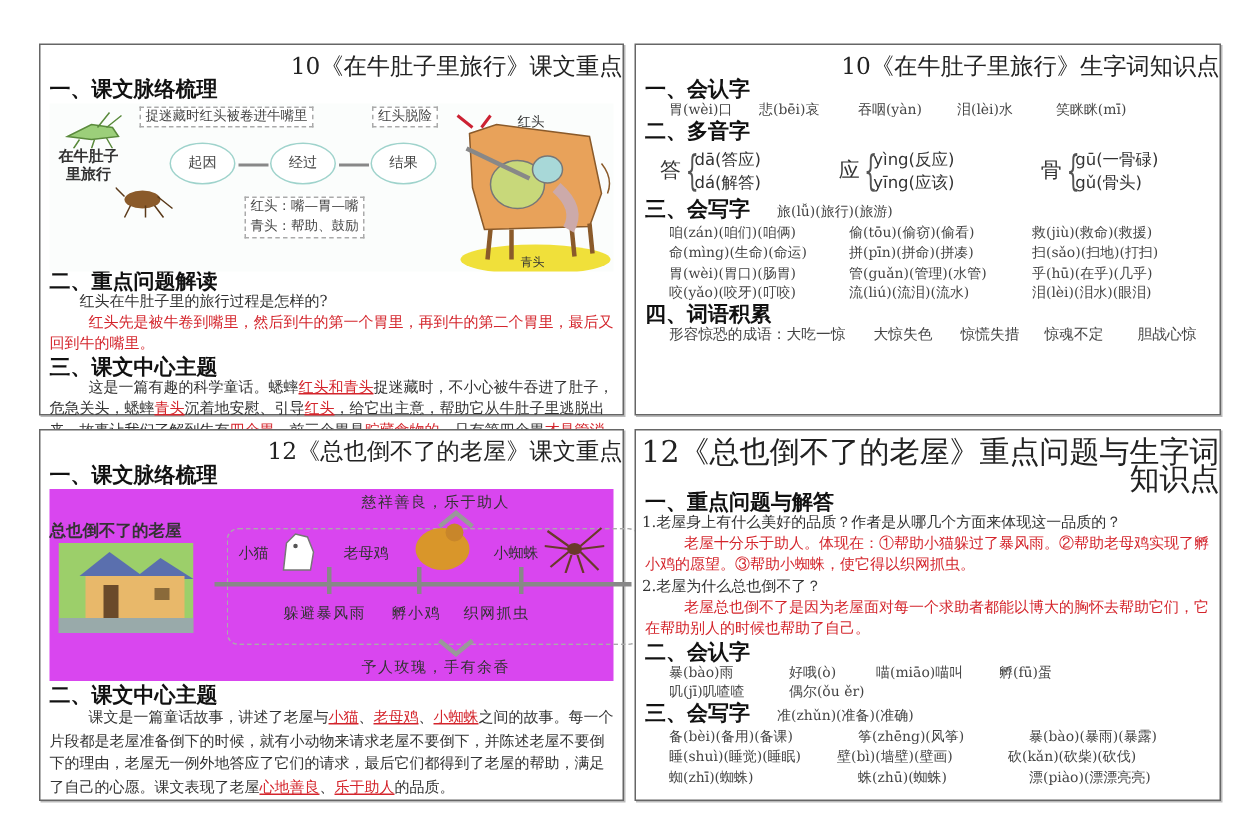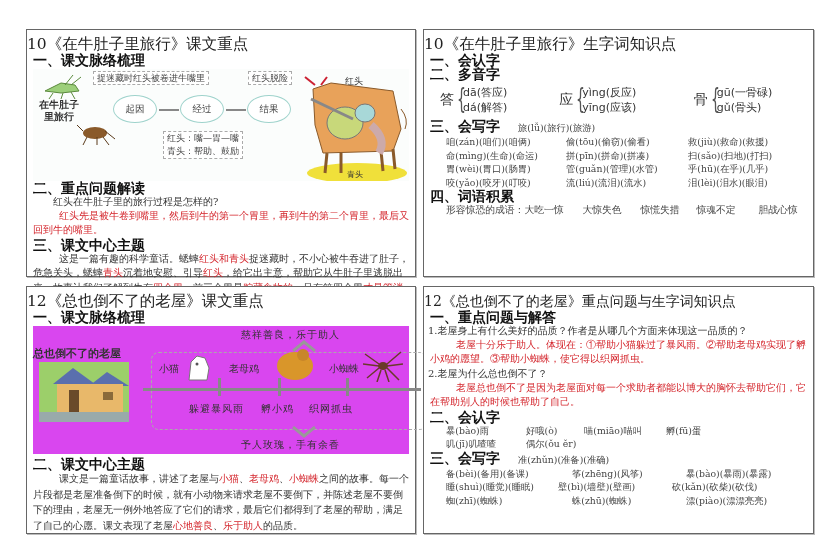--- a/index.html
+++ b/index.html
@@ -2,25 +2,25 @@
 <html><head>
 <meta charset="utf-8">
 <style>
   html,body{margin:0;padding:0;background:#fff;}
   body{width:840px;height:560px;position:relative;overflow:hidden;font-family:"DejaVu Serif","Liberation Serif",serif;color:#333;}
   .panel{position:absolute;border:1px solid #666;background:#fff;box-sizing:border-box;box-shadow:1px 1px 0 #bbb;}
   .p-tl{left:26px;top:29px;width:390px;height:248px;}
   .p-tr{left:423px;top:29px;width:391px;height:248px;}
   .p-bl{left:26px;top:286px;width:390px;height:248px;}
   .p-br{left:423px;top:286px;width:391px;height:248px;}
-  .ptitle{text-align:left;font-size:15.5px;margin-top:5px;line-height:18px;color:#222;}
+  .ptitle{text-align:right;font-size:15.5px;margin-top:5px;line-height:18px;color:#222;}
   .h{font-family:"DejaVu Sans","Liberation Sans",sans-serif;font-weight:bold;font-size:14px;color:#111;margin-left:6px;line-height:14px;}
   .t{font-size:10px;line-height:14px;}
   .red{color:#d4252c;}
-  .u{color:#d4252c;}
+  .u{color:#d4252c;text-decoration:underline;}
   .ind{padding-left:26px;}
   .para{margin:0 6px;font-size:10px;line-height:14.4px;text-indent:26px;}
   .para2{margin:0 6px;font-size:10px;line-height:15.5px;text-indent:26px;}
   .row{display:flex;font-size:9.3px;line-height:13.6px;padding-left:22px;color:#444;}
   .c{white-space:nowrap;}
   
   .diag1{position:relative;height:112px;margin:2px 6px 0 6px;background:#fbfdfc;}
   .dbox{position:absolute;border:1px dashed #aaa;font-size:9px;padding:0 3px;line-height:12px;color:#444;background:#fff;white-space:nowrap;}
   .oval{position:absolute;width:42px;height:26px;border:1.5px solid #9fd3cc;border-radius:50%;font-size:9.5px;text-align:center;line-height:26px;color:#444;background:#fff;}
   .link{position:absolute;height:2px;background:#888;}
@@ -83,20 +83,27 @@
   <div class="h">二、重点问题解读</div>
   <div class="t ind">红头在牛肚子里的旅行过程是怎样的?</div>
   <div class="para red">红头先是被牛卷到嘴里，然后到牛的第一个胃里，再到牛的第二个胃里，最后又回到牛的嘴里。</div>
   <div class="h">三、课文中心主题</div>
   <div class="para"><span>这是一篇有趣的科学童话。蟋蟀</span><span class="u">红头和青头</span><span>捉迷藏时，不小心被牛吞进了肚子，危急关头，蟋蟀</span><span class="u">青头</span><span>沉着地安慰、引导</span><span class="u">红头</span><span>，给它出主意，帮助它从牛肚子里逃脱出来。故事让我们了解到牛有</span><span class="u">四个胃</span><span>，前三个胃是</span><span class="u">贮藏食物的</span><span>，只有第四个胃</span><span class="u">才是管消化的</span><span>。</span></div>
 </div>
 
 <div class="panel p-tr">
   <div class="ptitle">10《在牛肚子里旅行》生字词知识点</div>
   <div class="h">一、会认字</div>
+  <div class="row">
+      <span class="c" style="width:60px">胃(wèi)口</span>
+      <span class="c" style="width:66px">悲(bēi)哀</span>
+      <span class="c" style="width:66px">吞咽(yàn)</span>
+      <span class="c" style="width:66px">泪(lèi)水</span>
+      <span class="c">笑眯眯(mī)</span>
+    </div>
   <div class="h">二、多音字</div>
   <div class="dyz">
     <div class="grp">
         <span class="ch">答</span>
         <span class="br">{</span>
         <div class="rd">
           <div>dā(答应)</div>
           <div>dá(解答)</div>
         </div>
       </div>
@@ -196,21 +203,21 @@
     <svg style="position:absolute;left:258px;top:100px" width="26" height="12">
         <path d="M2 1 L13 10 L24 1" stroke="#999" stroke-width="3" fill="none"></path>
       </svg>
     <div style="position:absolute;left:208px;top:112px;font-size:10px;letter-spacing:1px">予人玫瑰，手有余香</div>
   </div>
   <div class="h" style="margin-top:3px">二、课文中心主题</div>
   <div class="para2"><span>课文是一篇童话故事，讲述了老屋与</span><span class="u">小猫</span><span>、</span><span class="u">老母鸡</span><span>、</span><span class="u">小蜘蛛</span><span>之间的故事。每一个片段都是老屋准备倒下的时候，就有小动物来请求老屋不要倒下，并陈述老屋不要倒下的理由，老屋无一例外地答应了它们的请求，最后它们都得到了老屋的帮助，满足了自己的心愿。课文表现了老屋</span><span class="u">心地善良</span><span>、</span><span class="u">乐于助人</span><span>的品质。</span></div>
 </div>
 
 <div class="panel p-br">
-  <div class="ptitle" style="font-size:14px">12《总也倒不了的老屋》重点问题与生字词知识点</div>
+  <div class="ptitle" style="font-size:20px">12《总也倒不了的老屋》重点问题与生字词知识点</div>
   <div class="h">一、重点问题与解答</div>
   <div class="t" style="margin-left:4px">1.老屋身上有什么美好的品质？作者是从哪几个方面来体现这一品质的？</div>
   <div class="para red">老屋十分乐于助人。体现在：①帮助小猫躲过了暴风雨。②帮助老母鸡实现了孵小鸡的愿望。③帮助小蜘蛛，使它得以织网抓虫。</div>
   <div class="t" style="margin-left:4px">2.老屋为什么总也倒不了？</div>
   <div class="para red">老屋总也倒不了是因为老屋面对每一个求助者都能以博大的胸怀去帮助它们，它在帮助别人的时候也帮助了自己。</div>
   <div class="h">二、会认字</div>
   <div class="row">
       <span class="c" style="width:80px">暴(bào)雨</span>
       <span class="c" style="width:58px">好哦(ò)</span>
       <span class="c" style="width:82px">喵(miāo)喵叫</span>

